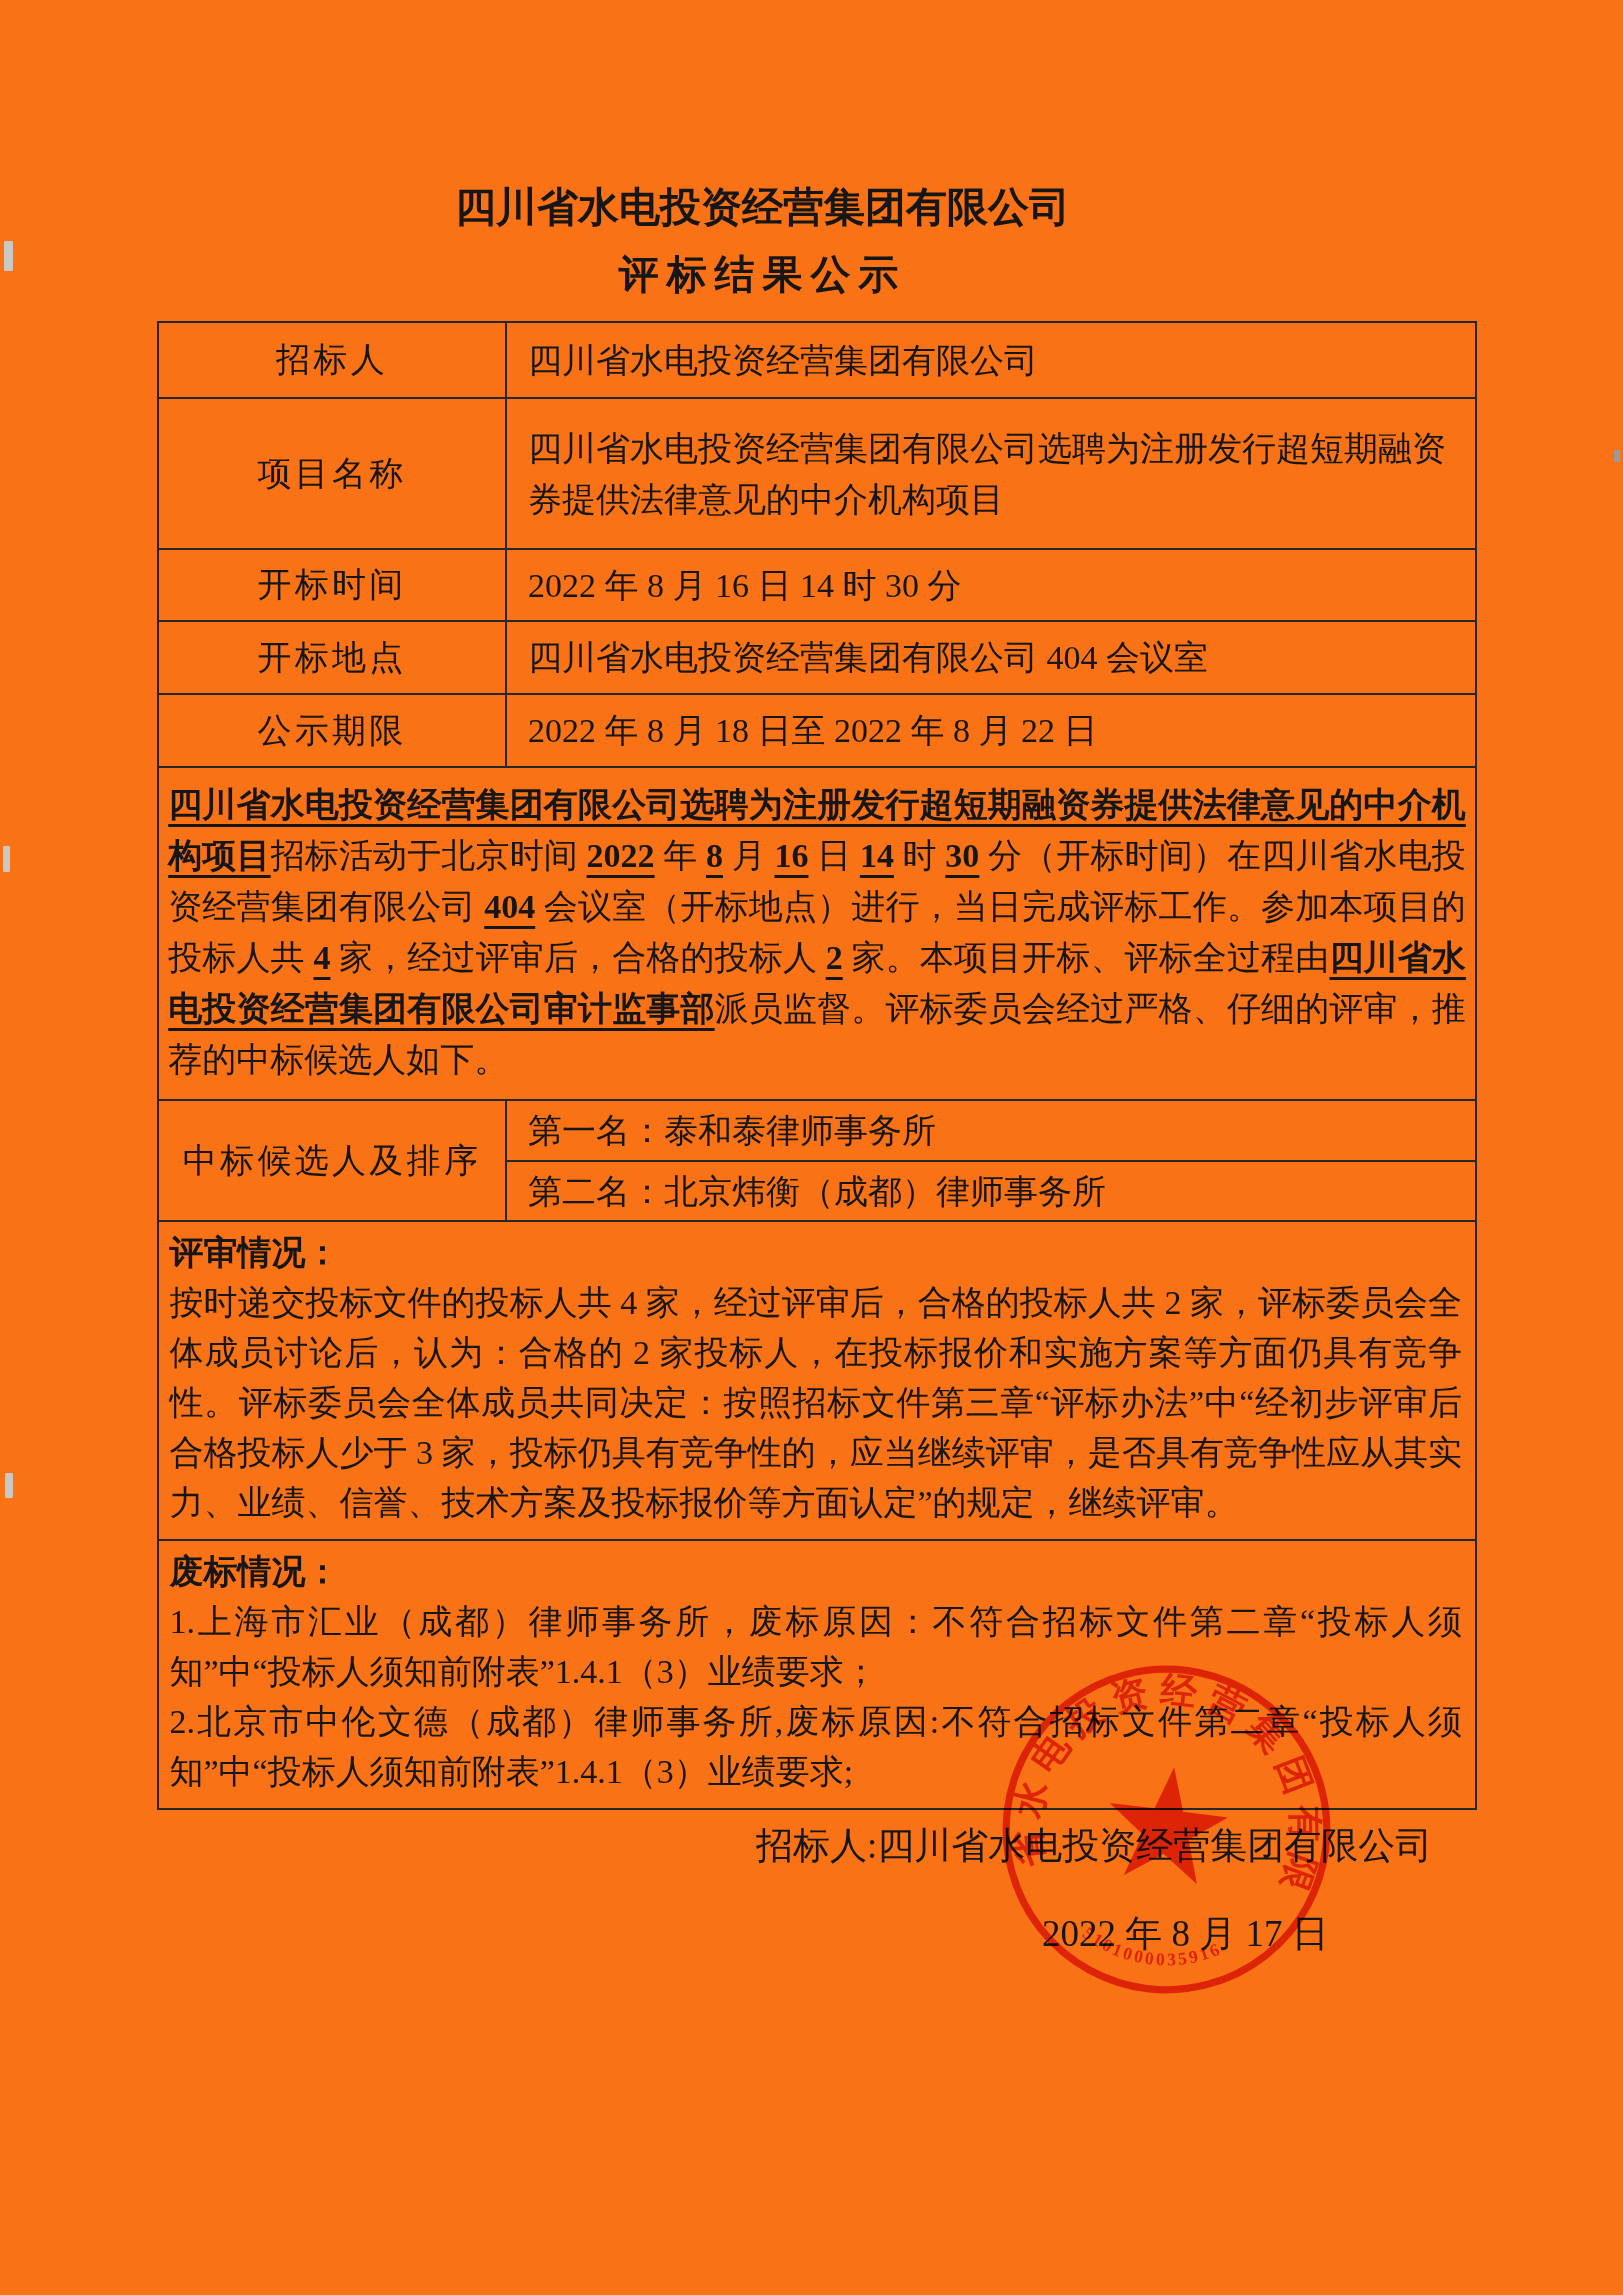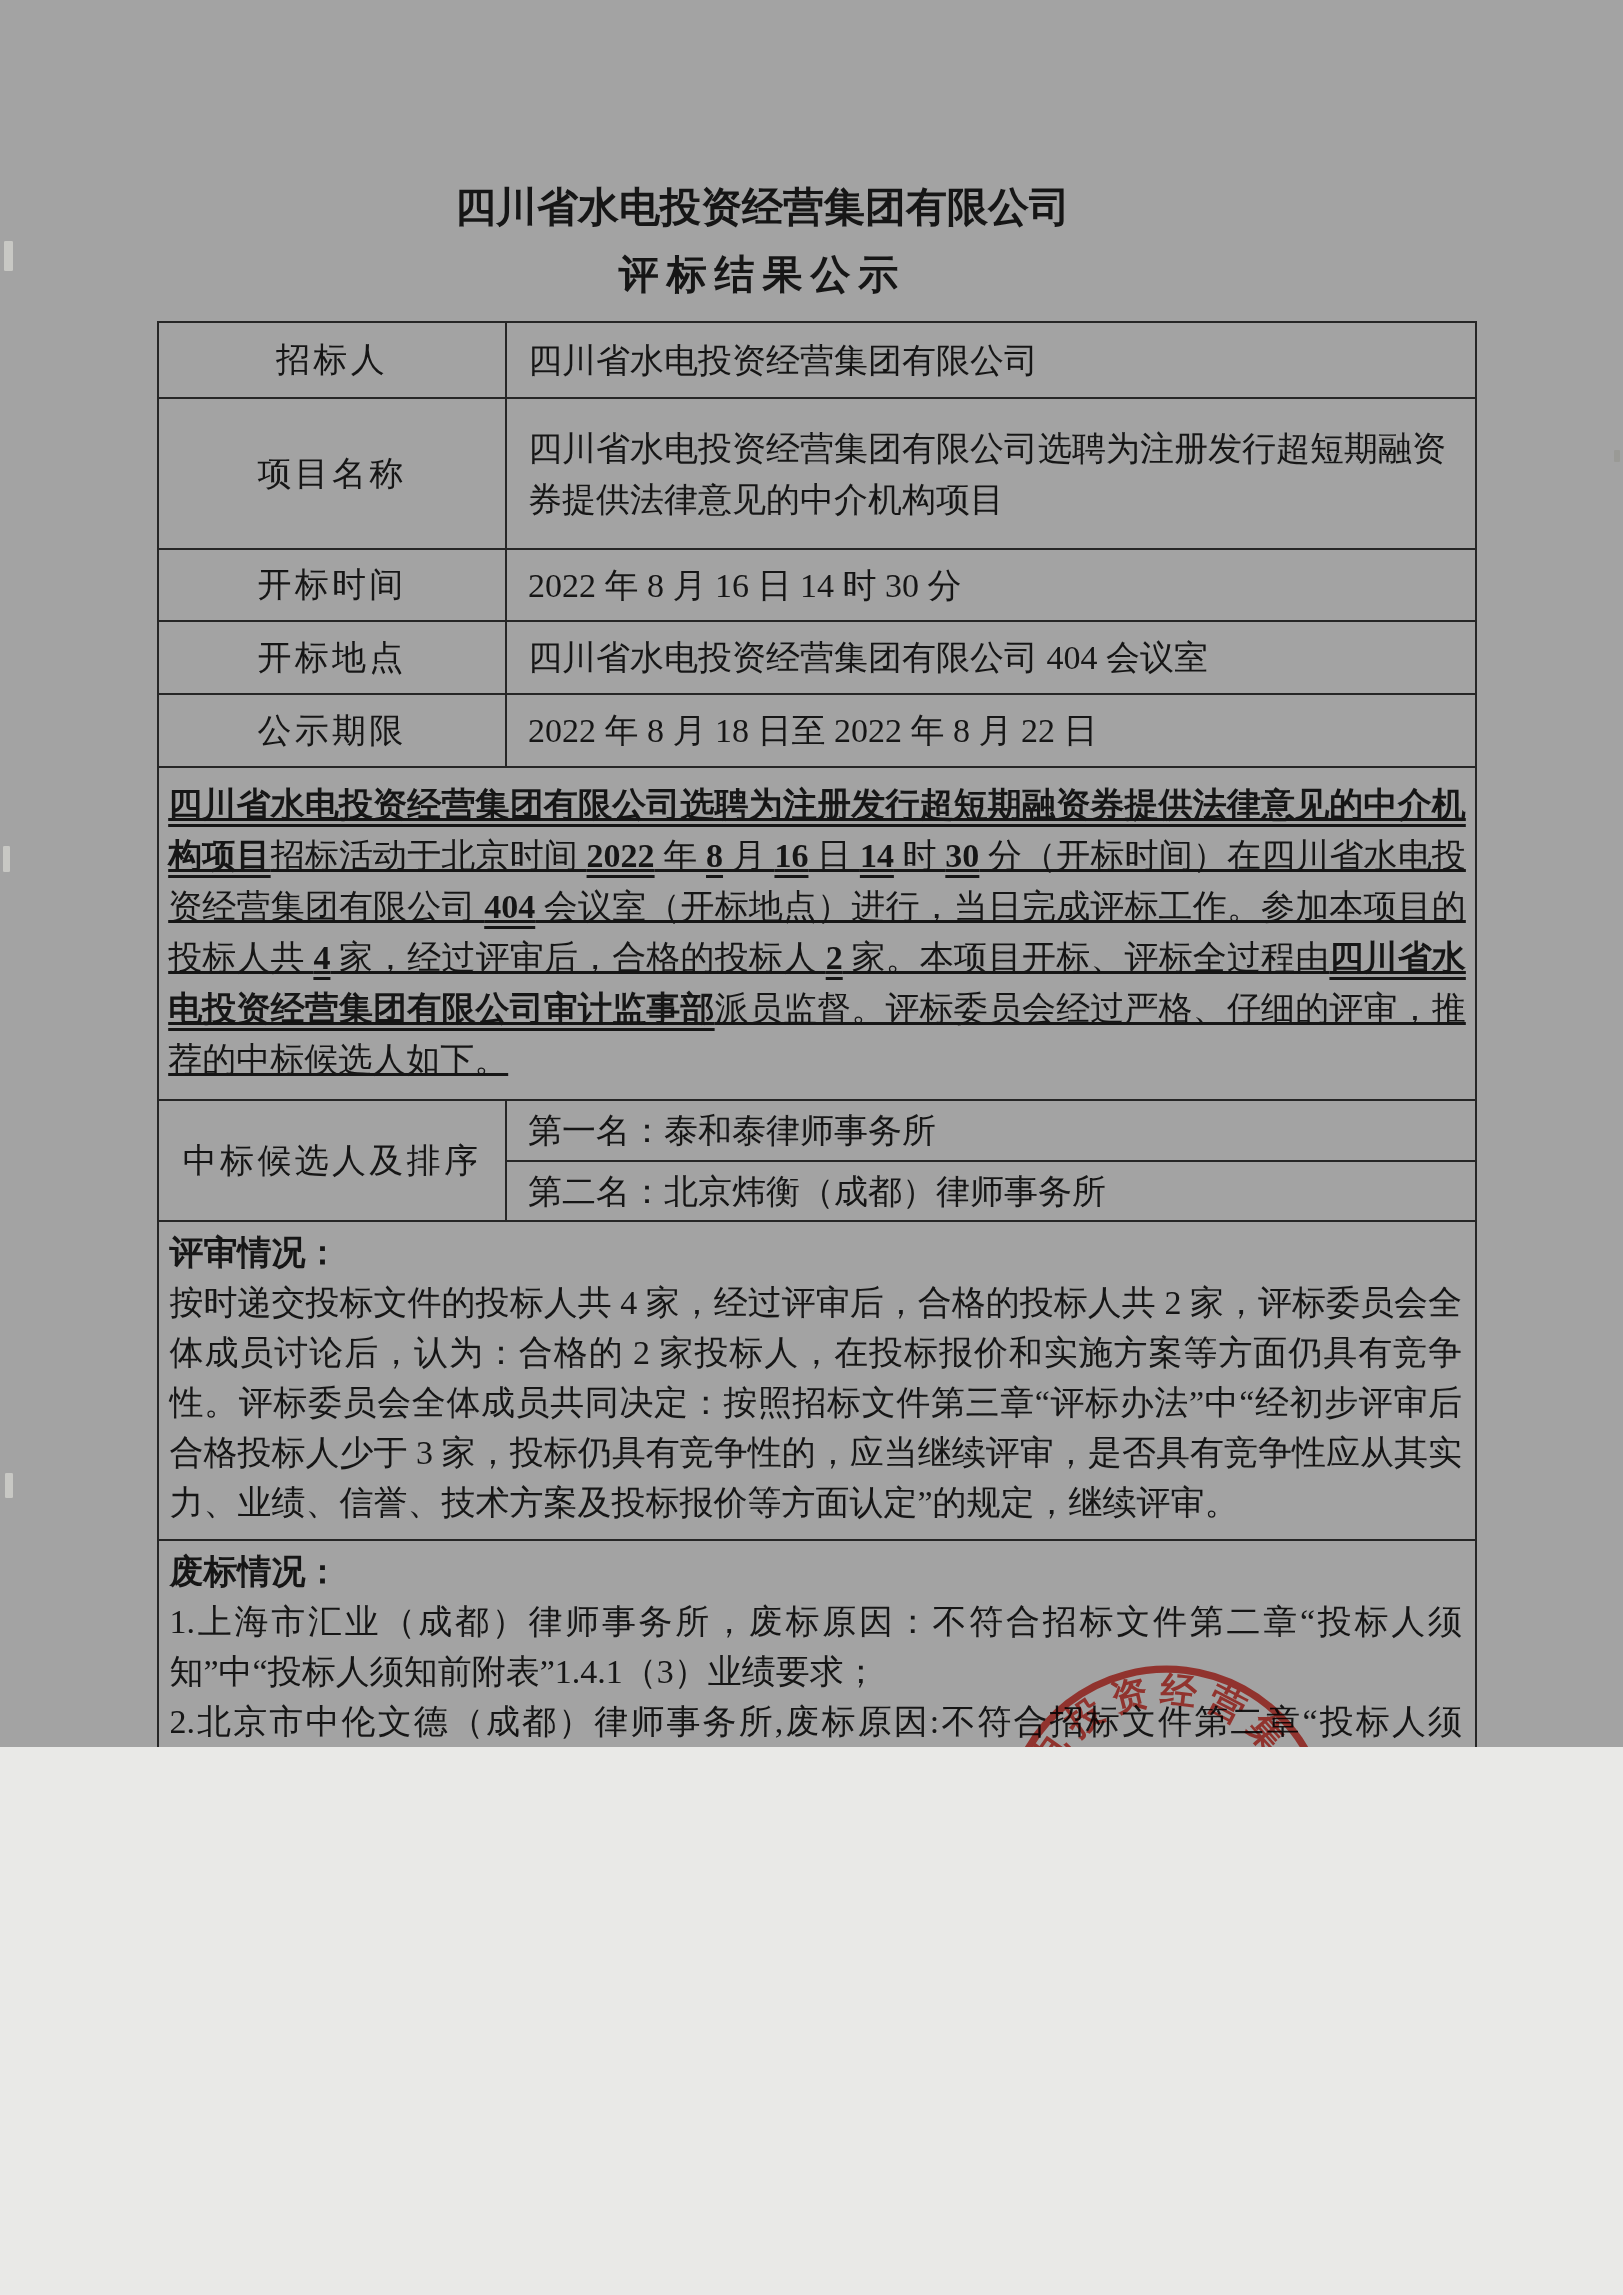--- a/index.html
+++ b/index.html
@@ -1,20 +1,20 @@
 <!DOCTYPE html>
 <html style="--seal-color: #e2453c;font-size:10.5px"><head>
 <meta charset="utf-8">
 <style>
   :root{ --seal-color:#e2453c; }
   html,body{margin:0;padding:0;background:#e9e9e7;}
   .page{
     position:relative;
-    width:1624px;height:1747px;
-    background:#a3a3a3;
+    width:1624px;height:2295px;
+    background:#f97316;
     font-family:"Liberation Serif","DejaVu Serif",serif;
     color:#161616;
     overflow:hidden;
   }
   
   .mark{position:absolute;background:#c8c8c4;border-radius:1.3px;}
   .mark-a{left:3.9px;top:241px;width:9.2px;height:30px;}
   .mark-b{left:2.6px;top:846px;width:7.9px;height:26px;}
   .mark-c{left:5.2px;top:1473px;width:7.9px;height:25px;}
   .mark-d{right:3.9px;top:450px;width:6.5px;height:11.8px;background:#9a9a96;}
@@ -32,21 +32,21 @@
     margin:13px 0 0 157px;
     width:1320px;
     border-collapse:collapse;table-layout:fixed;
   }
   table.info td{border:2.6px solid #262626;}
   col.c1{width:348px;}
   td.label{text-align:center;vertical-align:middle;font-size:34px;letter-spacing:3.3px;padding:12px;}
   td.value{font-size:34px;padding:3.9px 11.8px 3.9px 21px;line-height:51px;vertical-align:middle;}
   tr.r1{height:76px;} tr.r2{height:151px;} tr.r3{height:68px;}
   tr.r4{height:73px;margin-left:32px;} tr.r5{height:73px;} tr.cand{height:56px;}
-  td.para{padding:10.5px 9.2px 14.4px 9.2px;text-decoration:underline;}
+  td.para{padding:10.5px 9.2px 14.4px 9.2px;}
   .para-text{margin:0;font-size:34px;line-height:51px;text-align:justify;}
   td.block{padding:5.2px 13px 11.8px 10.5px;vertical-align:top;}
   .block-text{font-size:34px;line-height:50px;text-align:justify;}
   .h{font-weight:bold;}
   .b{font-weight:bold;}
   .u{text-decoration:underline;text-decoration-thickness:2.6px;text-underline-offset:7.9px;}
 
   .footer{position:relative;height:406px;}
   .sig{position:absolute;left:756px;top:10.5px;font-size:37px;white-space:nowrap;}
   .date{position:absolute;left:1042px;top:99px;font-size:37px;white-space:nowrap;}

